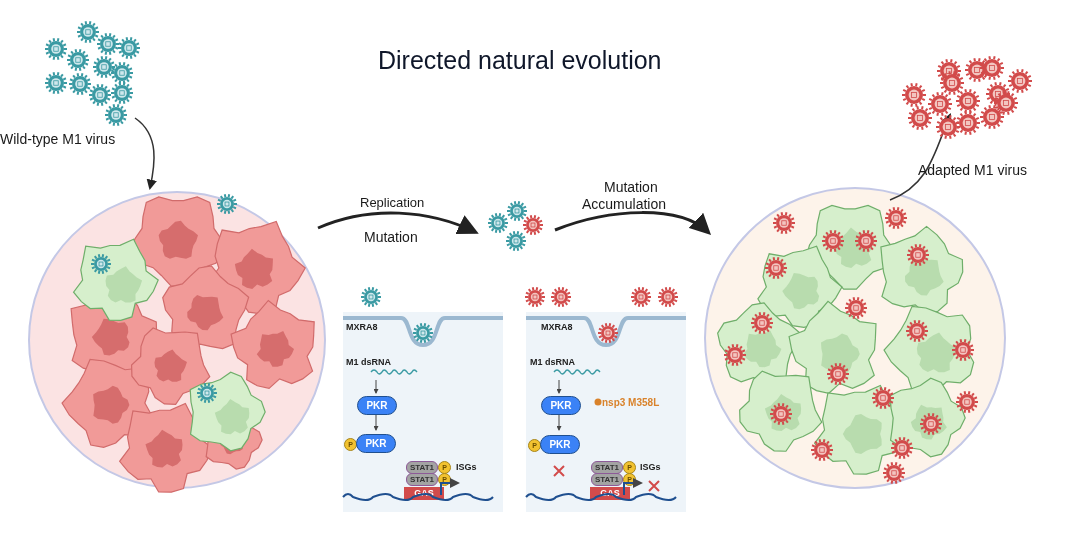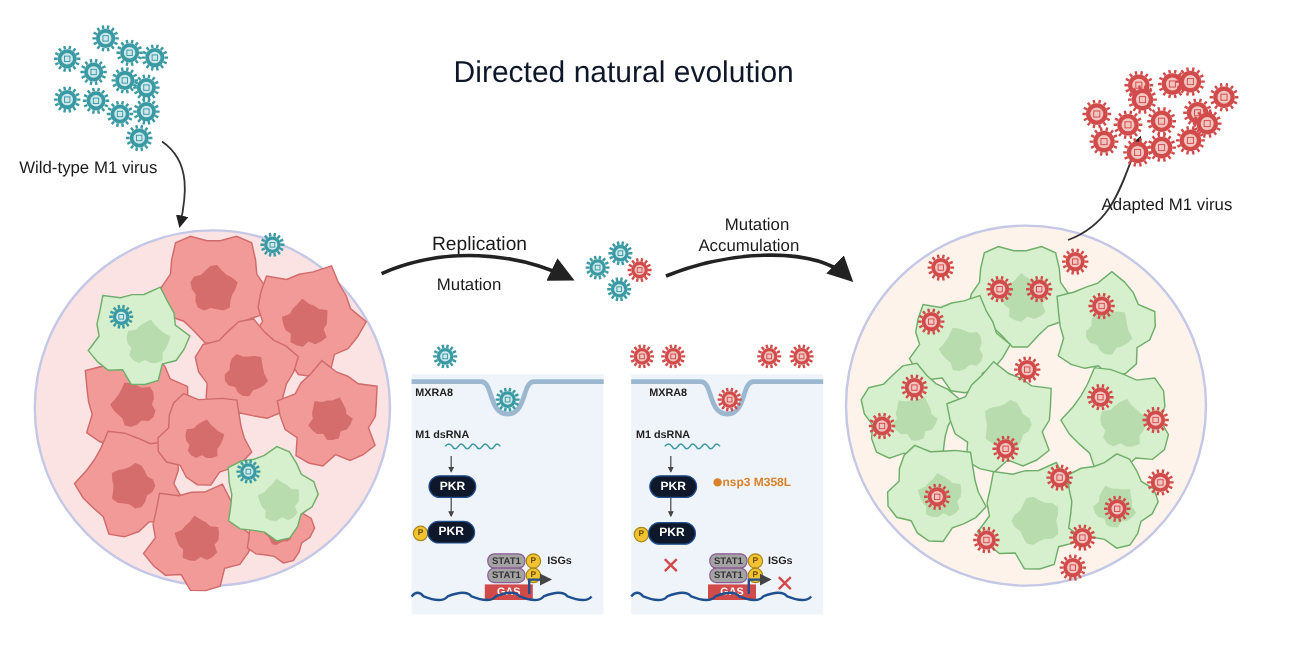--- a/index.html
+++ b/index.html
@@ -1,30 +1,30 @@
 <!DOCTYPE html>
 <html><head>
 <meta charset="utf-8">
 <style>
   html,body{margin:0;padding:0;background:#ffffff;}
   body{width:1080px;height:554px;position:relative;overflow:hidden;font-family:"Liberation Sans","DejaVu Sans",sans-serif;}
   #stage{position:absolute;left:0;top:0;width:1080px;height:554px;}
   .lbl{position:absolute;color:#1a1a1a;white-space:nowrap;}
   .title{left:378px;top:46px;font-size:25px;color:#0f172a;}
-  .wt-label{left:0px;top:131px;font-size:14px;margin-left:16px;}
+  .wt-label{left:0px;top:131px;font-size:14px;}
   .ad-label{left:918px;top:162px;font-size:14px;}
-  .rep{left:360px;top:195px;font-size:16px;}
+  .rep{left:360px;top:195px;font-size:13px;}
   .mut{left:364px;top:229px;font-size:14px;}
   .macc1{left:604px;top:179px;font-size:14px;}
   .macc2{left:582px;top:196px;font-size:14px;}
   .panel{position:absolute;top:312px;width:160px;height:200px;background:#eef4f9;}
   .panel.p1{left:343px;}
   .panel.p2{left:526px;}
   .small{position:absolute;font-size:9px;font-weight:bold;color:#222;white-space:nowrap;text-align:right;}
-  .pill{position:absolute;background:#0f172a;color:#fff;font-size:10px;font-weight:bold;border-radius:10px;text-align:center;line-height:17px;height:17px;width:38px;border:1px solid #1f4f8f;}
+  .pill{position:absolute;background:#3b82f6;color:#fff;font-size:10px;font-weight:bold;border-radius:10px;text-align:center;line-height:17px;height:17px;width:38px;border:1px solid #1f4f8f;}
   .stat{position:absolute;background:#a3a3a3;border:1px solid #8d5a98;color:#333;font-size:8px;font-weight:bold;border-radius:6px;text-align:center;width:30px;height:11px;line-height:11px;}
   .gas{position:absolute;background:#d24b4b;color:#fff;font-size:9px;font-weight:bold;text-align:center;width:40px;height:13px;line-height:13px;}
   .pbadge{position:absolute;width:11px;height:11px;border-radius:50%;background:#f2c230;border:1px solid #a7861b;color:#6a4d00;font-size:7px;text-align:center;line-height:11px;font-weight:bold;}
   .nsp{position:absolute;font-size:10px;font-weight:bold;color:#d9822b;white-space:nowrap;}
 </style>
 </head>
 <body>
 
 <div id="stage">
   <svg id="art" width="1080" height="554" viewBox="0 0 1080 554" style="position:absolute;left:0;top:0">

